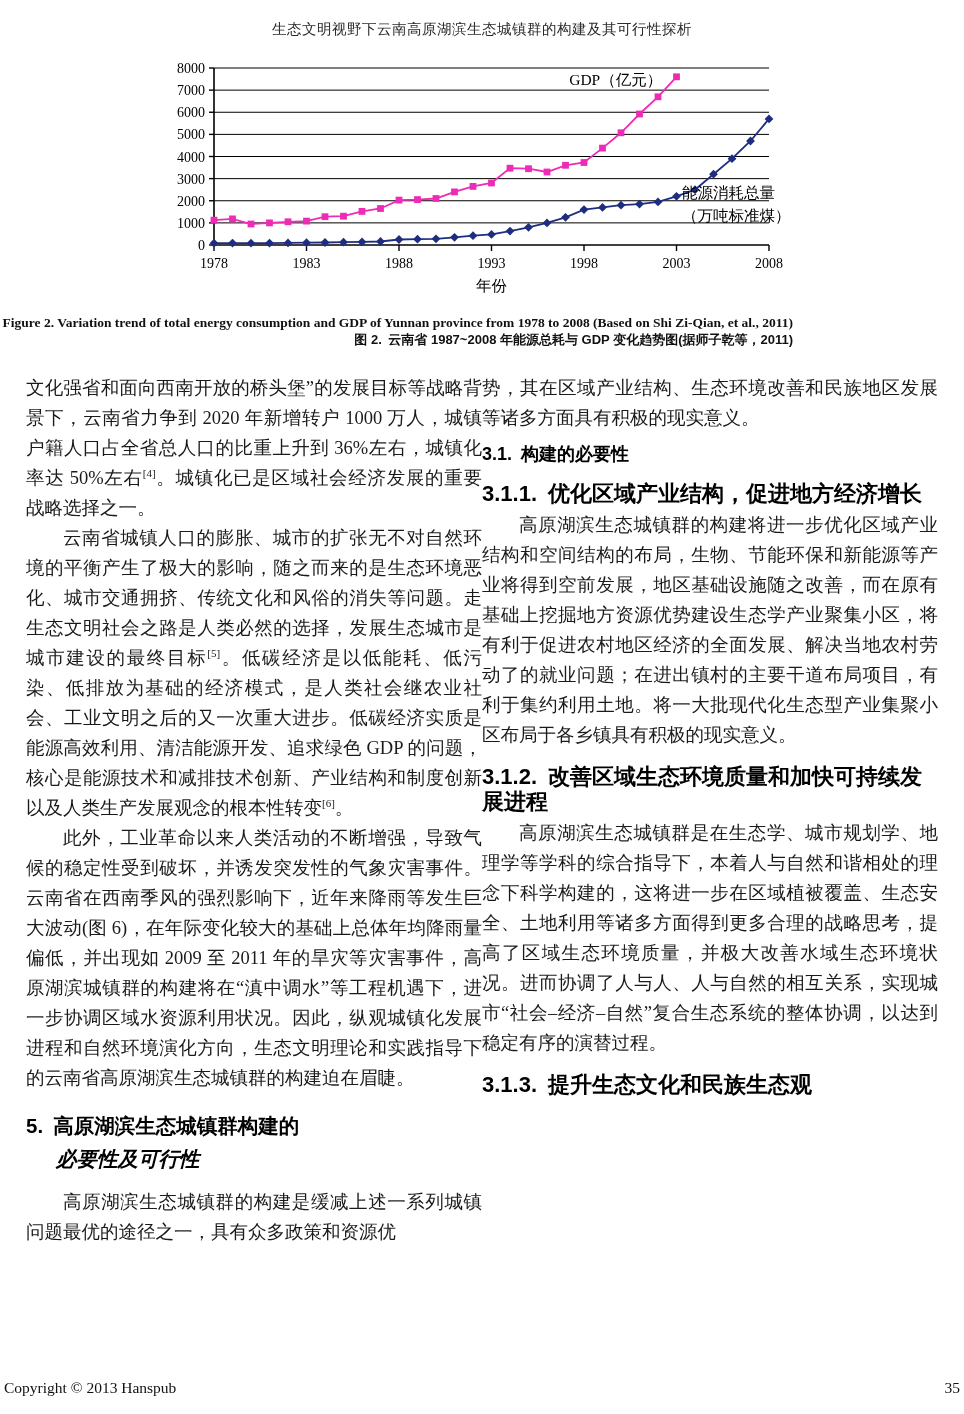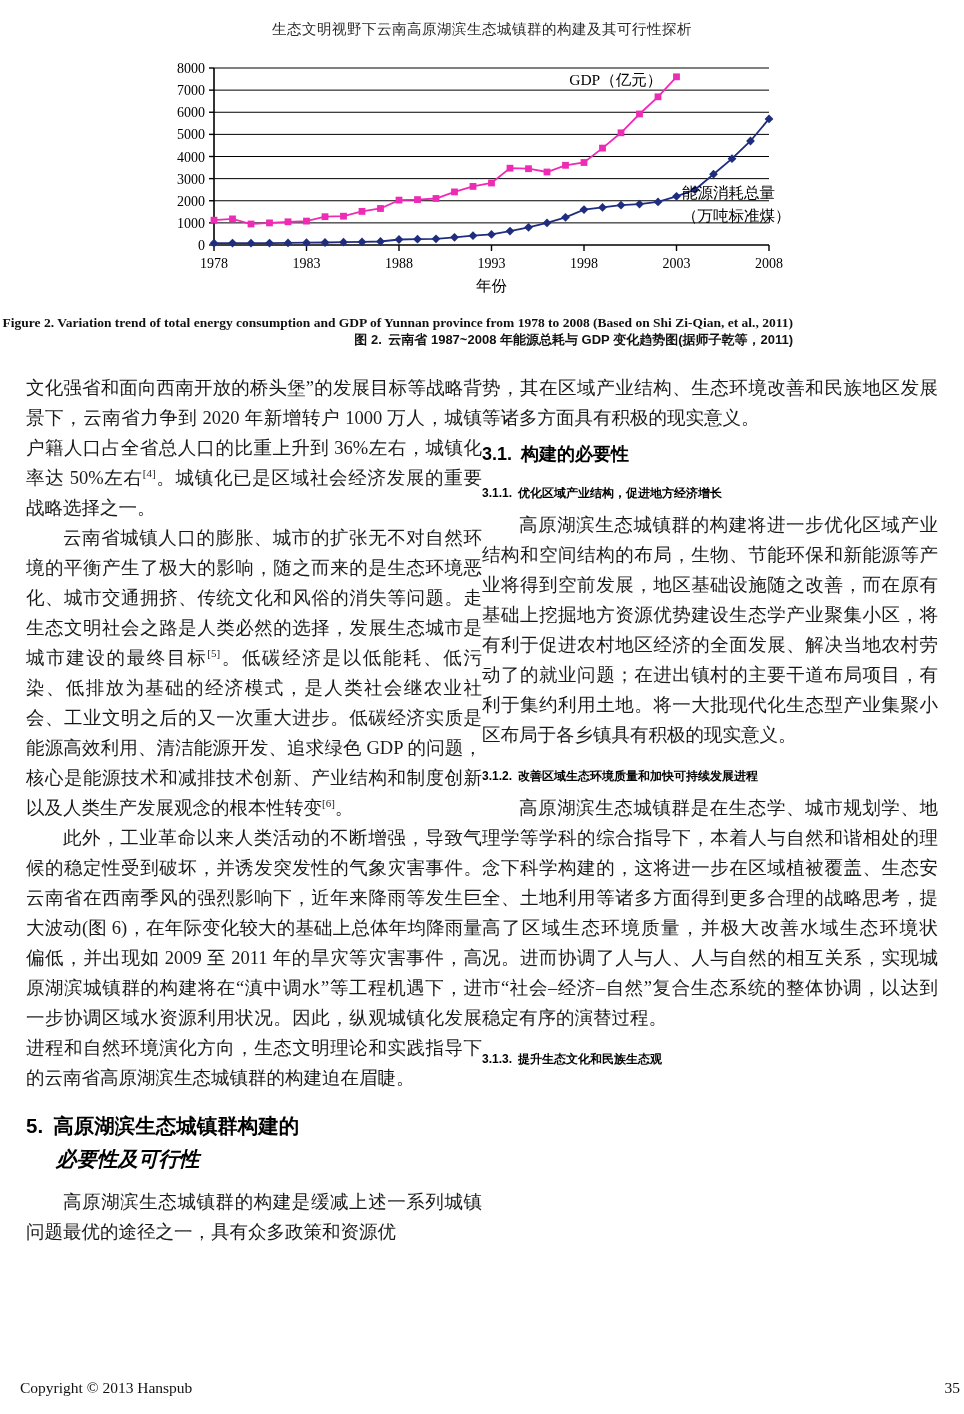--- a/index.html
+++ b/index.html
@@ -26,24 +26,24 @@
     font-family:"Liberation Sans","DejaVu Sans",sans-serif;font-weight:bold;color:#000;
     font-size:20.5px;line-height:33px;margin:16px 0 12px 0;text-align:left;
   }
   h2.sec .l2{margin-left:30px;font-style:italic;}
   h3.sub{
     font-family:"Liberation Sans","DejaVu Sans",sans-serif;font-weight:bold;color:#000;
     font-size:18px;line-height:26px;margin:8px 0 12px 0;text-align:left;
   }
   h4.subsub{
     font-family:"Liberation Sans","DejaVu Sans",sans-serif;font-weight:bold;color:#000;
-    font-size:12px;line-height:25px;margin:14px 0 4px 0;text-align:left;letter-spacing:0;
+    font-size:22px;line-height:25px;margin:14px 0 4px 0;text-align:left;letter-spacing:0;
   }
   .footer{
-    position:absolute;left:20px;right:4px;top:1379px;
+    position:absolute;left:4px;right:4px;top:1379px;
     display:flex;justify-content:space-between;font-size:15.5px;color:#111;
   }
 </style>
 </head>
 <body>
 
 <div class="page">
 
   <div class="title">生态文明视野下云南高原湖滨生态城镇群的构建及其可行性探析</div>
 

